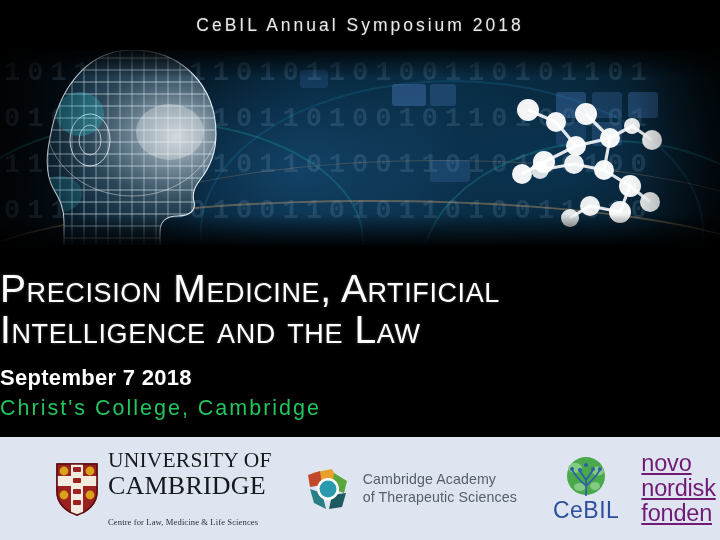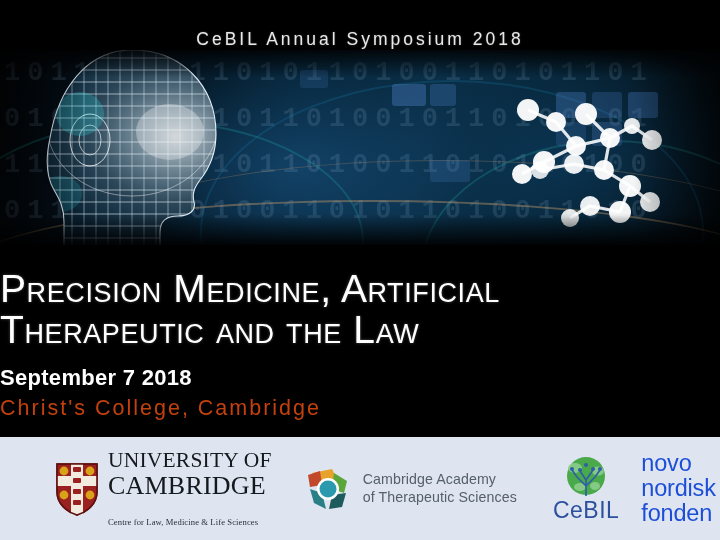--- a/index.html
+++ b/index.html
@@ -1,21 +1,21 @@
 <!DOCTYPE html>
 <html><head>
 <meta charset="utf-8">
 <style>
   html,body{margin:0;padding:0;background:#000;}
   body{width:720px;height:540px;overflow:hidden;font-family:"Liberation Sans",sans-serif;}
   .slide{position:relative;width:720px;height:540px;background:#000;overflow:hidden;}
 
   
   .header{position:absolute;top:0;left:0;width:720px;height:50px;background:#000;
-    display:flex;align-items:flex-end;justify-content:center;}
+    display:flex;align-items:center;justify-content:center;}
   .header-title{color:#e8e8ea;font-size:17.5px;letter-spacing:3.0px;font-weight:400;
     white-space:nowrap;text-shadow:0 0 2px rgba(255,255,255,.25);}
 
   
   .hero{position:absolute;top:50px;left:0;width:720px;height:195px;overflow:hidden;
     background:#040a12;}
   .hero-bg{position:absolute;inset:0;
     background:
       radial-gradient(ellipse 260px 150px at 300px 120px, rgba(20,70,110,.85), rgba(4,14,26,0) 70%),
       radial-gradient(ellipse 300px 170px at 560px 110px, rgba(12,58,92,.75), rgba(4,12,22,0) 72%),
@@ -43,36 +43,36 @@
   .head-svg{position:absolute;left:20px;top:-6px;}
   .mol-svg{position:absolute;left:470px;top:28px;}
 
   
   .titleblock{position:absolute;top:245px;left:0;width:720px;height:192px;background:#000;
     text-align:left;}
   .main-title{color:#fff;font-size:39px;line-height:41px;font-variant:small-caps;
     letter-spacing:.6px;font-weight:400;margin:0;padding-top:23px;
     text-shadow:0 0 3px rgba(255,255,255,.3);}
   .sub1{color:#fff;font-size:22px;margin-top:15px;letter-spacing:.3px;font-weight:700;}
-  .sub2{color:#c2410c;font-size:21.5px;margin-top:5px;letter-spacing:2.0px;font-weight:400;}
+  .sub2{color:#22c55e;font-size:21.5px;margin-top:5px;letter-spacing:2.0px;font-weight:400;}
 
   
   .footer{position:absolute;top:437px;left:0;width:720px;height:103px;background:#dee5f1;
     display:flex;align-items:center;padding-left:27px;}
   .logo{display:flex;align-items:center;}
   .cam{margin-left:28px;}
   .cam-text{margin-left:9px;color:#15181c;font-family:"Liberation Serif",serif;line-height:1;}
   .cam-l1{font-size:21.5px;letter-spacing:.2px;}
   .cam-l2{font-size:26px;letter-spacing:.2px;margin-top:1px;}
   .cam-l3{font-size:8.6px;margin-top:19px;letter-spacing:.1px;color:#2a2f36;}
   .cats{margin-left:30px;display:flex;align-items:center;}
   .cats-text{margin-left:9px;color:#55606b;font-size:14.2px;line-height:17.5px;letter-spacing:.1px;}
   .cebil{margin-left:36px;display:flex;flex-direction:column;align-items:center;}
   .cebil-word{color:#2c4f9e;font-size:23px;letter-spacing:.5px;margin-top:-3px;line-height:1;}
-  .nnf{margin-left:22px;color:#1d4ed8;font-size:23.5px;line-height:25px;letter-spacing:-.2px;}
+  .nnf{margin-left:22px;color:#701a75;font-size:23.5px;line-height:25px;letter-spacing:-.2px;text-decoration:underline;}
 </style>
 </head>
 <body>
 
 <div class="slide">
 
   <div class="header">
     <div class="header-title">CeBIL Annual Symposium 2018</div>
   </div>
 
@@ -173,21 +173,21 @@
         <circle cx="70" cy="92" r="9" opacity=".85"></circle>
       </g>
     </svg>
 
     <div class="hero-fade"></div>
   </div>
 
   <div class="titleblock">
     <div class="main-title">
       <div>Precision Medicine, Artificial</div>
-      <div>Therapeutic and the Law</div>
+      <div>Intelligence and the Law</div>
     </div>
     <div class="sub1">September 7 2018</div>
     <div class="sub2">Christ's College, Cambridge</div>
   </div>
 
   <div class="footer">
 
     <div class="logo cam">
       <svg width="44" height="54" viewBox="0 0 44 54">
         <path d="M2 2 H42 V30 C42 42 32 50 22 53 C12 50 2 42 2 30 Z" fill="#9b2020" stroke="#6d1414" stroke-width="1.4"></path>

